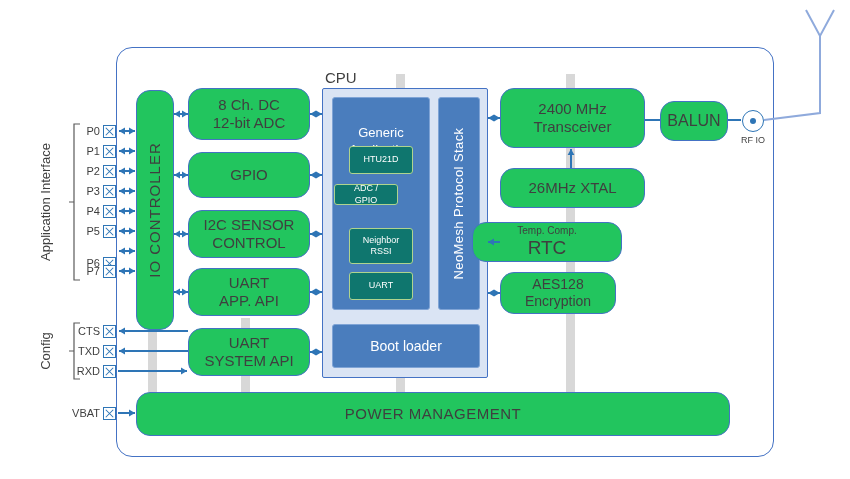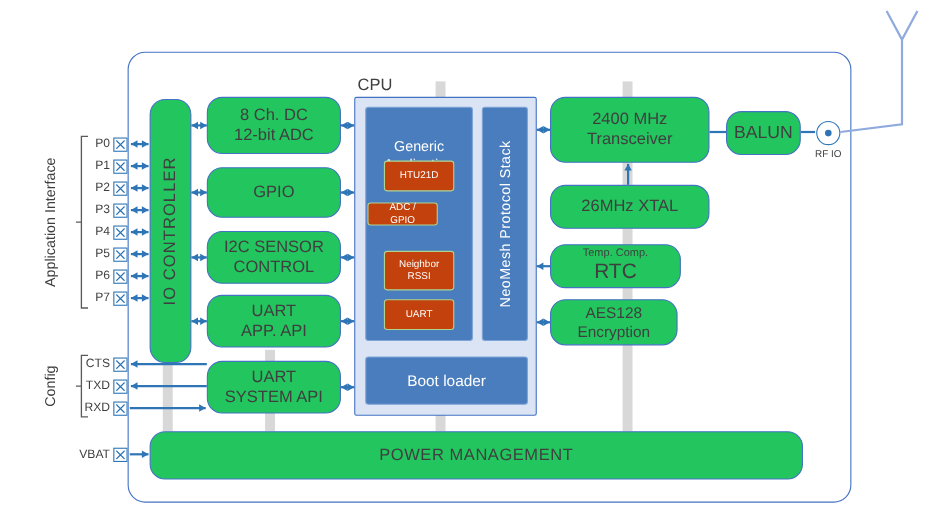--- a/index.html
+++ b/index.html
@@ -4,21 +4,21 @@
 <style>
   *{margin:0;padding:0;box-sizing:border-box}
   body{background:#ffffff;font-family:"Liberation Sans",sans-serif}
   .stage{position:relative;width:850px;height:479px;background:#fff;overflow:hidden}
   .abs{position:absolute}
   .bus{position:absolute;background:#D8D8D8}
   .module-border{position:absolute;border:1.6px solid #4472C4;border-radius:16px;background:transparent}
   .block{position:absolute;background:#22c55e;border:1.6px solid #4472C4;display:flex;align-items:center;justify-content:center;
          text-align:center;color:#3F3F3F;white-space:pre-line;line-height:1.2;border-radius:14px}
   .blue{position:absolute;background:#4A7DBD;border:1px solid #7FA4D6;color:#fff;border-radius:3px;text-align:center;white-space:pre-line}
-  .green{position:absolute;background:#c2410c;border:1px solid #AFD48E;color:#fff;border-radius:3px;display:flex;
+  .green{position:absolute;background:#0f766e;border:1px solid #AFD48E;color:#fff;border-radius:3px;display:flex;
          align-items:center;justify-content:center;text-align:center;font-size:9px;line-height:1.25;white-space:pre-line}
   .cpu-box{position:absolute;background:#DAE4F4;border:1.4px solid #4472C4;border-radius:2px}
   .rot{transform:rotate(-90deg);white-space:nowrap;display:block}
   .flexc{display:flex;align-items:center;justify-content:center}
   .pin-row{position:absolute;left:60px;width:56px;height:14px;display:flex;align-items:center;justify-content:flex-end;gap:3px}
   .pin-label{font-size:11px;color:#3F3F3F}
   .pin-box{width:13px;height:13px;border:1.4px solid #2E75B6;background:#fff;display:flex;align-items:center;justify-content:center}
   .pin-box svg{width:9px;height:9px;display:block}
   .side-label{position:absolute;font-size:13px;color:#3F3F3F;text-align:center;height:16px;line-height:16px}
   svg.layer{position:absolute;left:0;top:0;pointer-events:none}
@@ -64,21 +64,21 @@
   <div class="green" style="left:349px;top:272px;width:64px;height:28px">UART</div>
 
   <div class="blue flexc" style="left:438px;top:97px;width:42px;height:213px">
     <span class="rot" style="font-size:13px;letter-spacing:.4px">NeoMesh Protocol Stack</span>
   </div>
   <div class="blue flexc" style="left:332px;top:324px;width:148px;height:44px;font-size:14px">Boot loader</div>
 
   <div class="block" style="left:500px;top:88px;width:145px;height:60px;font-size:15px">2400 MHz
 Transceiver</div>
   <div class="block" style="left:500px;top:168px;width:145px;height:40px;font-size:15px">26MHz XTAL</div>
-  <div class="block" style="left:500px;top:222px;width:119px;height:40px;flex-direction:column">
+  <div class="block" style="left:472px;top:222px;width:150px;height:40px;flex-direction:column">
     <span style="font-size:10px">Temp. Comp.</span>
     <span style="font-size:19px">RTC</span>
   </div>
   <div class="block" style="left:500px;top:272px;width:116px;height:42px;font-size:14px">AES128
 Encryption</div>
   <div class="block" style="left:660px;top:101px;width:68px;height:40px;font-size:16px">BALUN</div>
 
   <div class="abs" style="left:742px;top:110px;width:22px;height:22px;border:1.5px solid #2E75B6;border-radius:50%;background:#fff;display:flex;align-items:center;justify-content:center">
     <span style="width:6px;height:6px;border-radius:50%;background:#2E75B6;display:block"></span>
   </div>
@@ -127,21 +127,21 @@
       </span>
     </div>
   <div class="pin-row" style="top:224px">
       <span class="pin-label">P5</span>
       <span class="pin-box">
         <svg viewBox="0 0 12 12">
           <path d="M1 1 L11 11 M11 1 L1 11" stroke="#2E75B6" stroke-width="1.4" fill="none"></path>
         </svg>
       </span>
     </div>
-  <div class="pin-row" style="top:244px">
+  <div class="pin-row" style="top:256px">
       <span class="pin-label">P6</span>
       <span class="pin-box">
         <svg viewBox="0 0 12 12">
           <path d="M1 1 L11 11 M11 1 L1 11" stroke="#2E75B6" stroke-width="1.4" fill="none"></path>
         </svg>
       </span>
     </div>
   <div class="pin-row" style="top:264px">
       <span class="pin-label">P7</span>
       <span class="pin-box">

